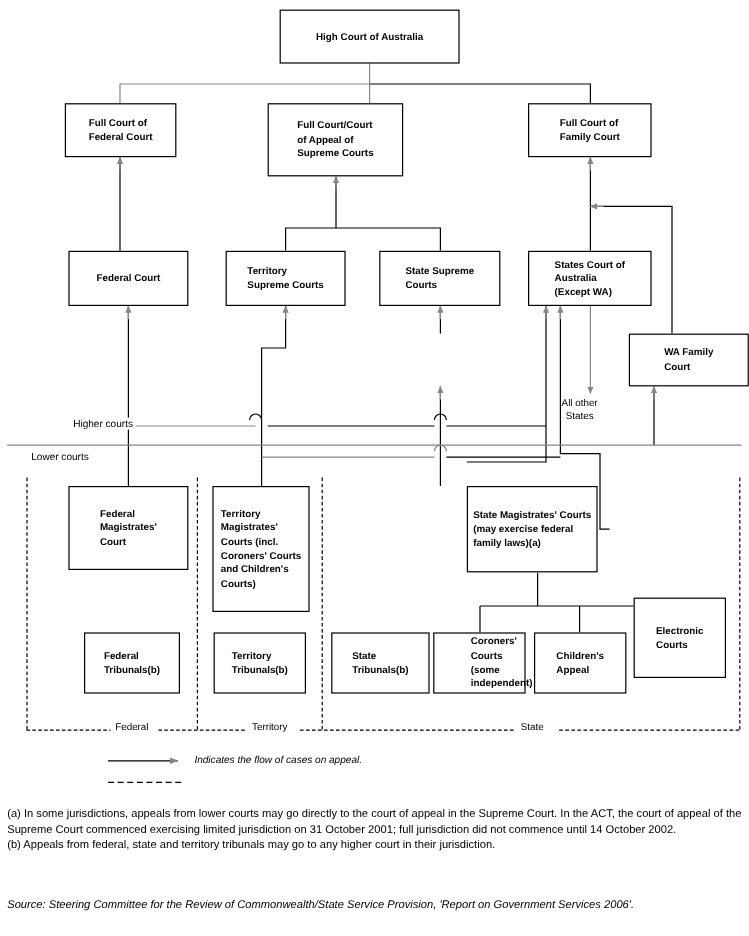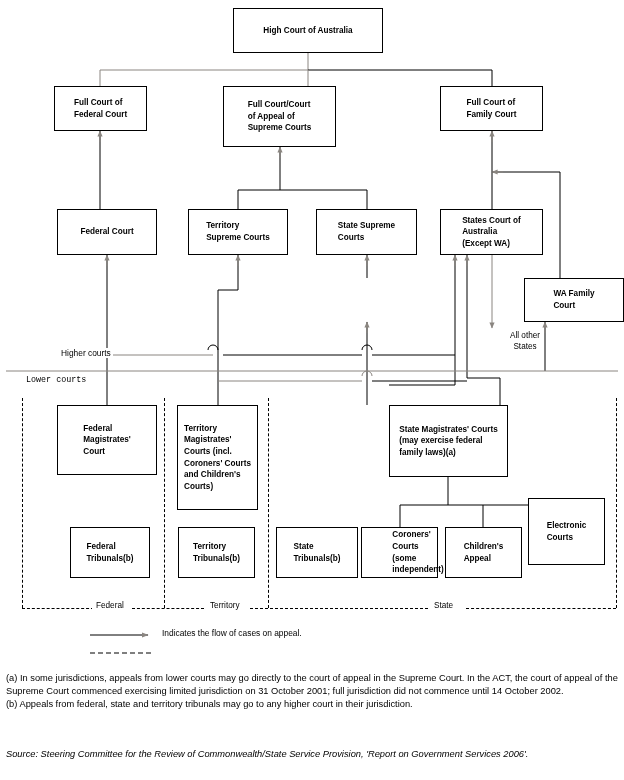--- a/index.html
+++ b/index.html
@@ -70,20 +70,21 @@
   .legend {
     position: absolute;
     left: 0; top: 624px;
     width: 624px;
   }
   .legend-row {
     display: flex;
     align-items: center;
     height: 18px;
     padding-left: 90px;
+    font-style: italic;
   }
   .legend-sample {
     width: 70px;
     height: 12px;
     position: relative;
     flex: 0 0 70px;
   }
   .legend-text {
     font-size: 8.4px;
     margin-left: 2px;
@@ -264,21 +265,21 @@
 
   <div class="box" style="left:177px; top:405px; width:81px; height:105px; white-space:pre-line;">
     <span>Territory
 Magistrates'
 Courts (incl.
 Coroners' Courts
 and Children's
 Courts)</span>
   </div>
 
-  <div class="box" style="left:389px; top:405px; width:119px; height:72px; white-space:pre-line;">
+  <div class="box" style="left:389px; top:405px; width:109px; height:72px; white-space:pre-line;">
     <span>State Magistrates' Courts
 (may exercise federal
 family laws)(a)</span>
   </div>
 
   <div class="box" style="left:70px; top:527px; width:80px; height:51px; white-space:pre-line;">
     <span>Federal
 Tribunals(b)</span>
   </div>
 
@@ -303,23 +304,23 @@
     <span>Children's
 Appeal</span>
   </div>
 
   <div class="box" style="left:528px; top:498px; width:77px; height:67px; white-space:pre-line;">
     <span>Electronic
 Courts</span>
   </div>
 
   <div class="tier-label" style="left:26px; top:348px;padding-left:35px;">Higher courts</div>
-  <div class="tier-label" style="left:26px; top:375px;font-family:Liberation Mono, monospace;">Lower courts</div>
-
-  <div class="side-label" style="left:468px; top:330px; white-space:pre-line;padding-left:42px;">All other
+  <div class="tier-label" style="left:26px; top:375px;">Lower courts</div>
+
+  <div class="side-label" style="left:468px; top:330px; white-space:pre-line;">All other
 States</div>
 
 </div>
 
 <div class="legend">
   <div class="legend-row">
     <div class="legend-sample">
       <svg width="70" height="12" viewBox="0 0 70 12">
         <defs>
           <marker id="lah" markerWidth="8" markerHeight="8" refX="6.4" refY="3.2" orient="auto">

